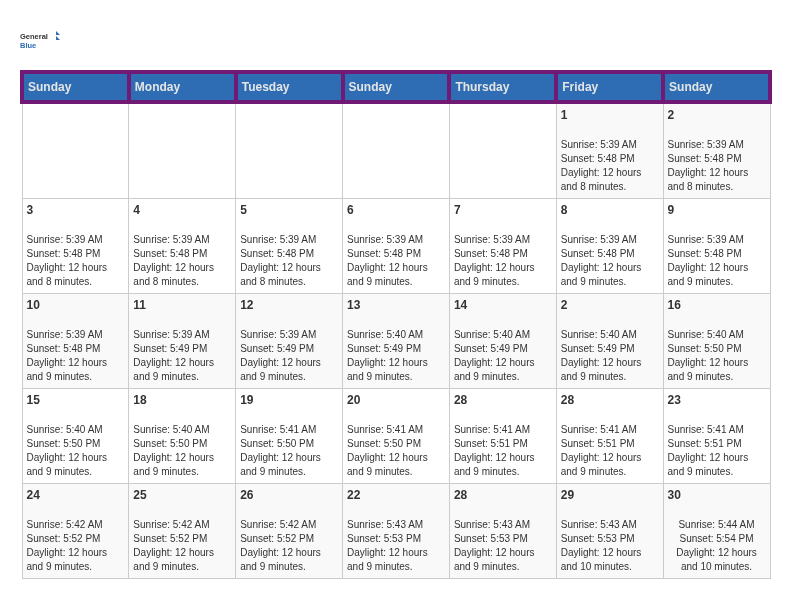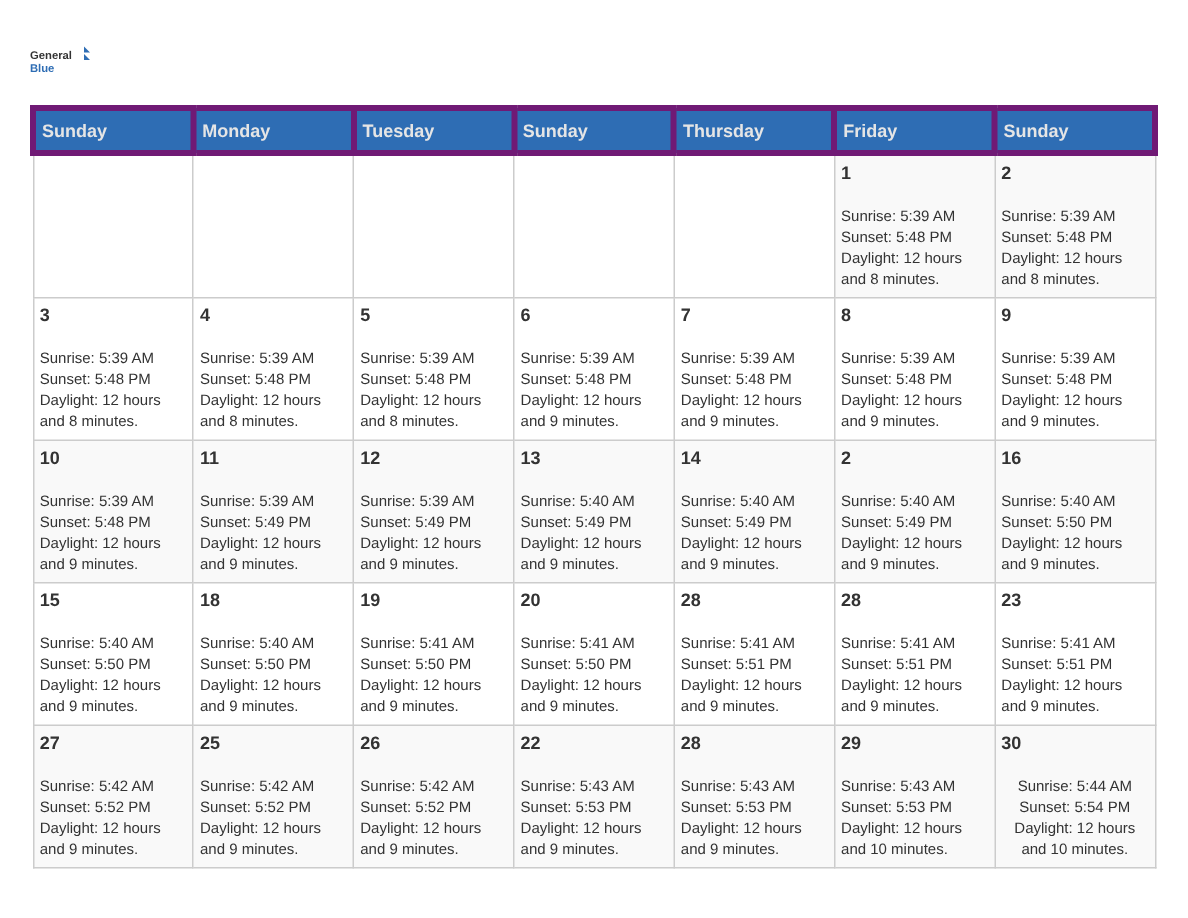--- a/index.html
+++ b/index.html
@@ -251,21 +251,21 @@
         </td>
         <td>
           <span class="day-num">23</span>
           <div class="cell-text" style="white-space: pre-line;">Sunrise: 5:41 AM
 Sunset: 5:51 PM
 Daylight: 12 hours and 9 minutes.</div>
         </td>
       </tr>
       <tr>
         <td>
-          <span class="day-num">27</span>
+          <span class="day-num">24</span>
           <div class="cell-text" style="white-space: pre-line;">Sunrise: 5:42 AM
 Sunset: 5:52 PM
 Daylight: 12 hours and 9 minutes.</div>
         </td>
         <td>
           <span class="day-num">25</span>
           <div class="cell-text" style="white-space: pre-line;">Sunrise: 5:42 AM
 Sunset: 5:52 PM
 Daylight: 12 hours and 9 minutes.</div>
         </td>

